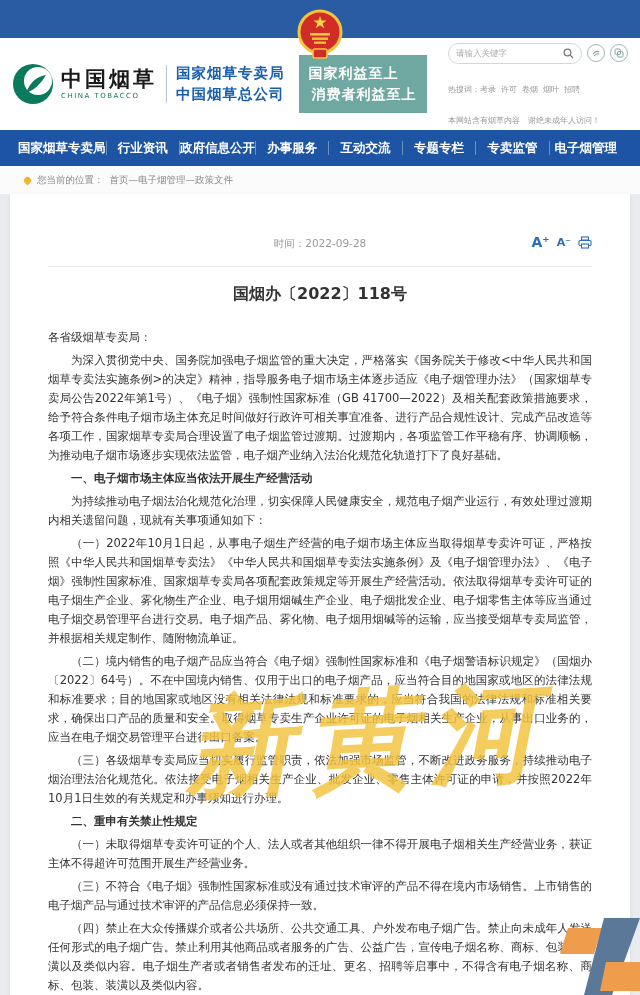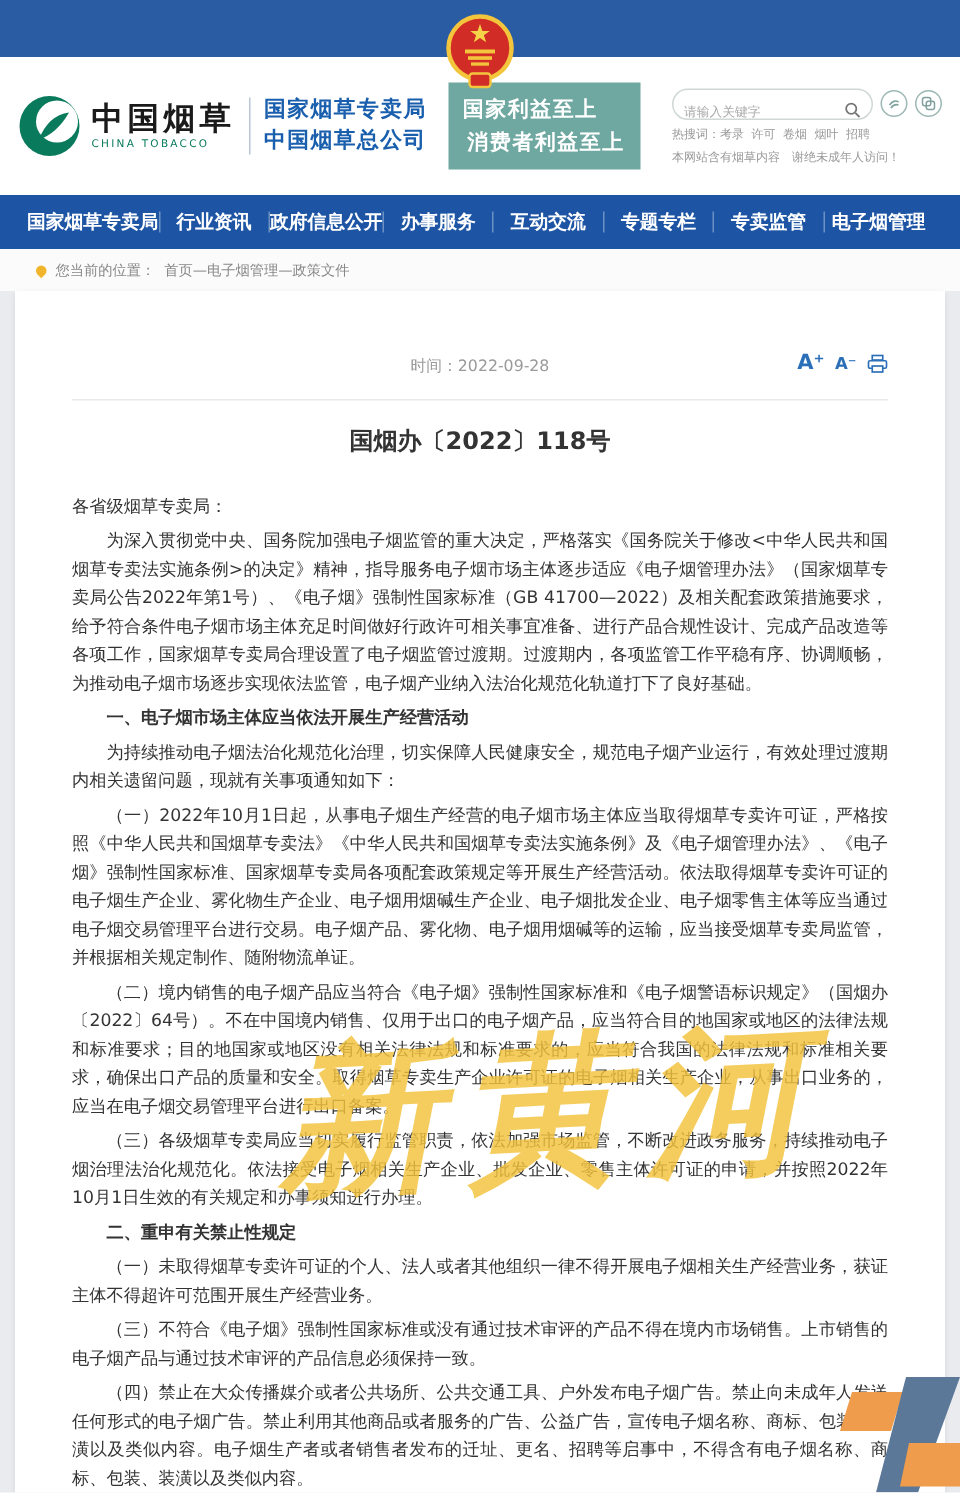--- a/index.html
+++ b/index.html
@@ -15,30 +15,30 @@
   .emblem { position:absolute; left:50%; top:8px; transform:translateX(-50%); z-index:4; }
   
   .header { height:92px; background:#fff; display:flex; align-items:center; padding:0 12px; position:relative; }
   .logo-group { display:flex; align-items:center; gap:7px; cursor:pointer; }
   .logo-text .cn { font-size:21px; font-weight:bold; color:#1a1a1a; letter-spacing:3px; line-height:1.1; }
   .logo-text .en { font-size:7px; color:#0a7a5c; letter-spacing:1.5px; }
   .v-divider { width:1px; height:38px; background:#b9c6d6; margin:0 9px; }
   .org-names { color:#1a5fae; font-weight:bold; font-size:14.5px; line-height:1.45; letter-spacing:1px; }
   .slogan-box { background:#6fa8a1; color:#fff; font-weight:bold; font-size:14px;
     padding:7px 10px; margin-left:14px; line-height:1.6; letter-spacing:1px; min-width:128px; }
-  .slogan-box .l2 { text-align:right; }
+  .slogan-box .l2 { text-align:right;font-family:Liberation Serif, serif; }
   .search-col { margin-left:auto; width:180px; }
   .search-row { display:flex; align-items:center; gap:5px; }
-  .search-pill { flex:1; display:flex; align-items:flex-end; border:1px solid #cfd8d7; border-radius:11px;
+  .search-pill { flex:1; display:flex; align-items:center; border:1px solid #cfd8d7; border-radius:11px;
     height:21px; padding:0 7px; background:#fff; }
   .search-pill input { border:none; outline:none; width:100%; font-size:8.5px; color:#444; background:transparent; }
   .search-pill input::placeholder { color:#aaa; }
   .round-icon { width:18px; height:18px; border:1px solid #9db8b4; border-radius:50%;
     display:flex; align-items:center; justify-content:center; cursor:pointer; background:#fff; flex:none; }
-  .hot-line, .disclaimer-line { font-size:8px; color:#999; margin-top:4px; white-space:nowrap; }
+  .hot-line, .disclaimer-line { font-size:8px; color:#999; margin-top:20px; white-space:nowrap; }
   .hot-word { margin-right:5px; color:#999; text-decoration:none; cursor:pointer; }
   
   .nav { height:36px; background:#1d55a4; display:flex; align-items:center; padding:0 18px; }
   .nav-item { flex:1; text-align:center; color:#fff; font-weight:bold; font-size:12.5px;
     line-height:14px; border-right:1px solid rgba(255,255,255,.35); cursor:pointer; white-space:nowrap; }
   .nav-item:last-child { border-right:none; }
   
   .breadcrumb { height:28px; background:#fbfbfc; display:flex; align-items:center; gap:6px;
     padding:0 24px; font-size:9.5px; color:#888; }
   .pin { width:7px; height:7px; background:#f0b52a; border-radius:50% 50% 50% 0; transform:rotate(-45deg); flex:none; }

